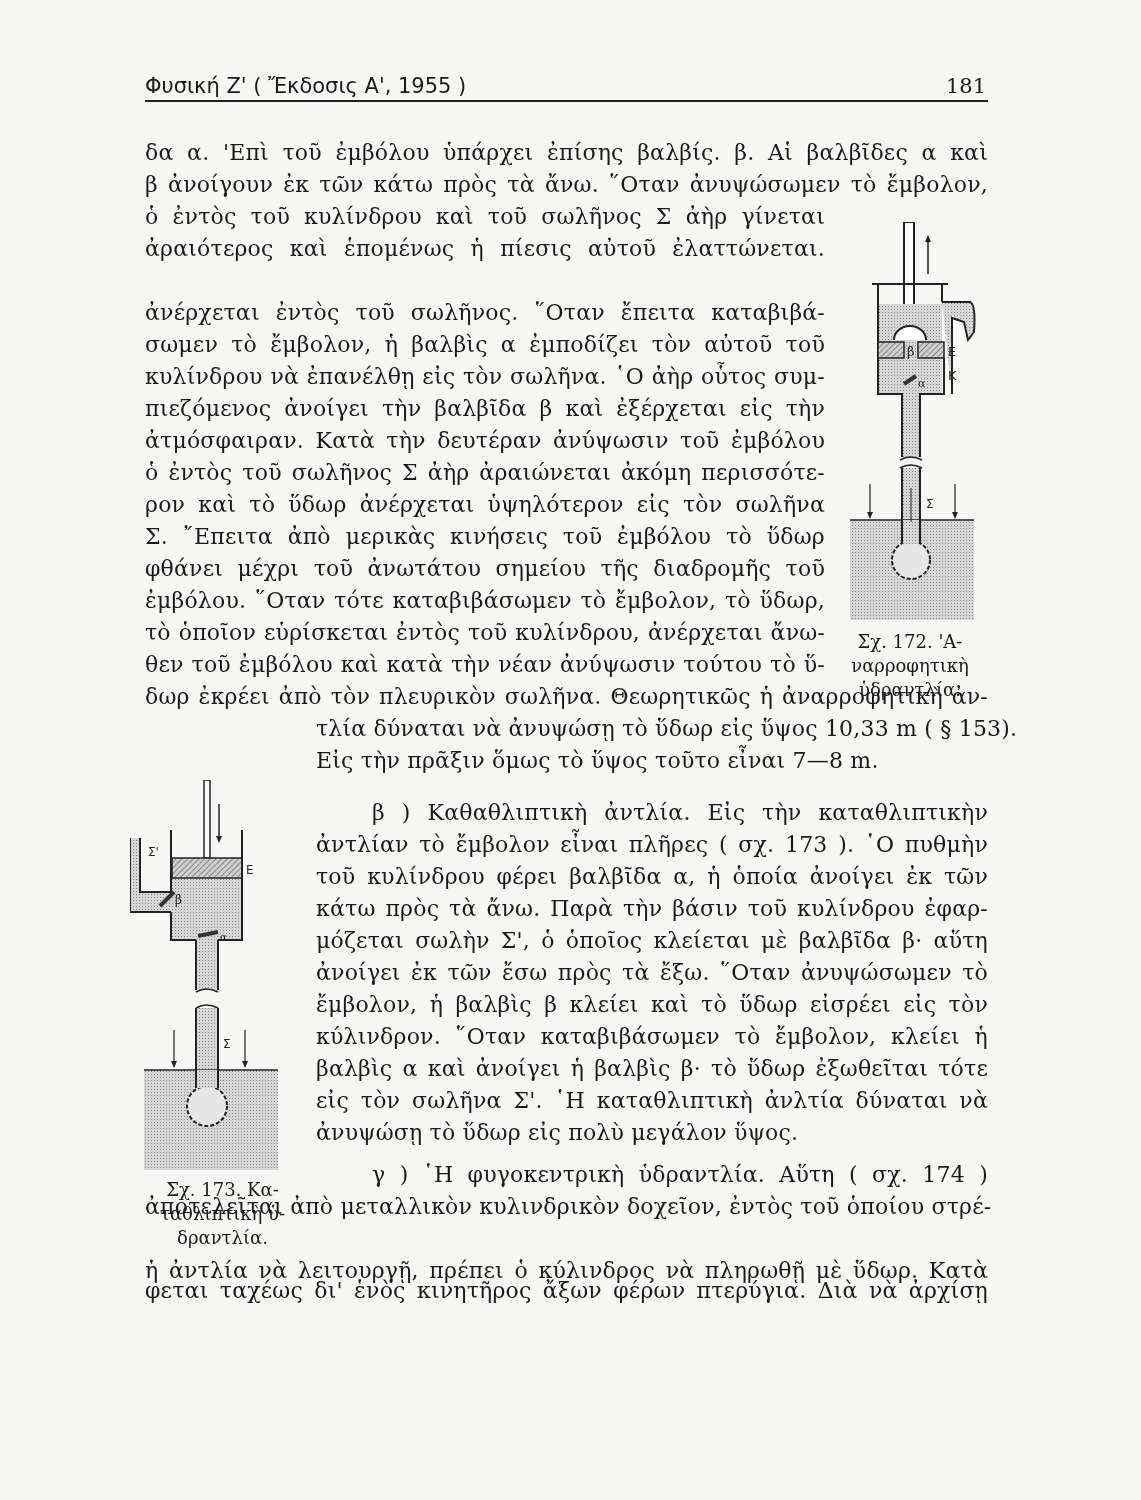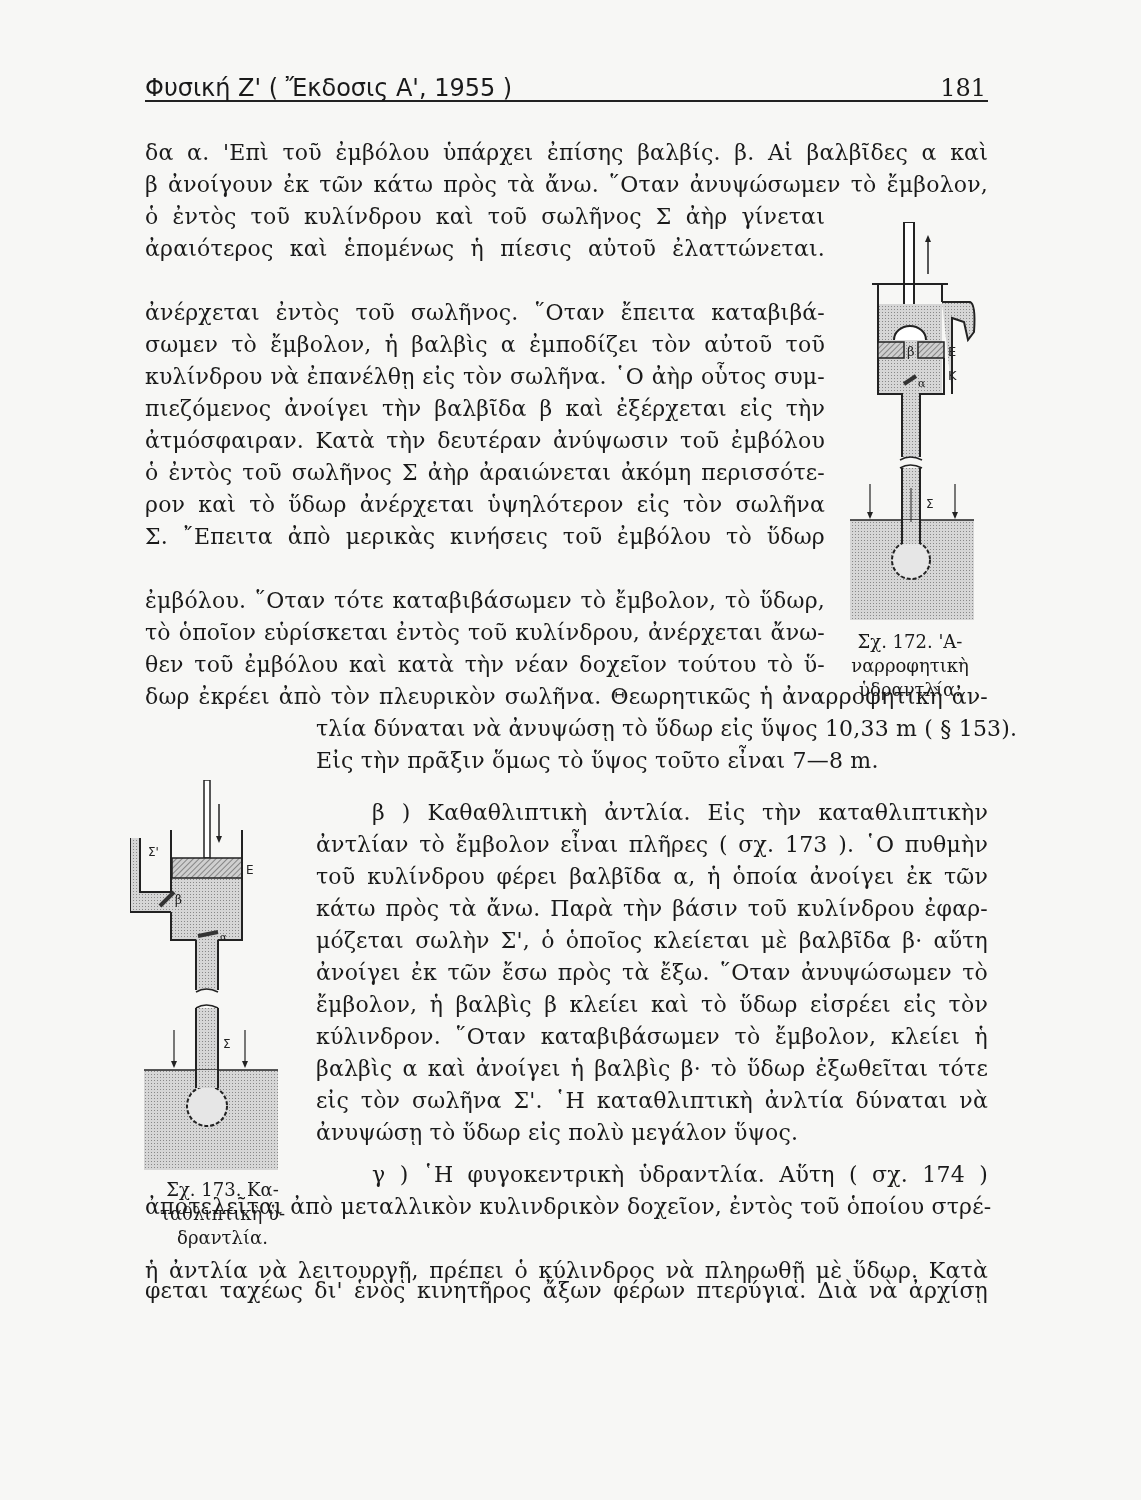--- a/index.html
+++ b/index.html
@@ -4,21 +4,21 @@
 <style>
   html, body { margin: 0; padding: 0; }
   body {
     width: 1141px; height: 1500px; background: #f7f7f5; position: relative; overflow: hidden;
     color: #1a1a1a;
   }
   .page { position: absolute; left: 0; top: 0; width: 1141px; height: 1500px; }
   .header {
     position: absolute; left: 145px; top: 70px; width: 843px; height: 30px;
     border-bottom: 2px solid #222;
-    font-family: "DejaVu Sans", sans-serif; font-size: 24px;
+    font-family: "DejaVu Sans", sans-serif; font-size: 21px;
   }
   .header .title { position: absolute; left: 0; top: 4px; }
   .header .pageno { position: absolute; right: 2px; top: 4px; font-family: "DejaVu Serif", serif; }
   .line {
     position: absolute; font-family: "DejaVu Serif", serif; font-size: 22px;
     white-space: nowrap; line-height: 30px; letter-spacing: 0.2px;
   }
   .full { left: 145px; width: 843px; text-align: justify; text-align-last: justify; }
   .narrow { left: 145px; width: 680px; text-align: justify; text-align-last: justify; }
   .right { left: 316px; width: 672px; text-align: justify; text-align-last: justify; }
@@ -45,23 +45,24 @@
   <div class="line narrow" style="top:202px">ὁ ἐντὸς τοῦ κυλίνδρου καὶ τοῦ σωλῆνος Σ ἀὴρ γίνεται</div>
   <div class="line narrow" style="top:234px">ἀραιότερος καὶ ἑπομένως ἡ πίεσις αὐτοῦ ἐλαττώνεται.</div>
   <div class="line narrow" style="top:298px">ἀνέρχεται ἐντὸς τοῦ σωλῆνος. ῞Οταν ἔπειτα καταβιβά-</div>
   <div class="line narrow" style="top:330px">σωμεν τὸ ἔμβολον, ἡ βαλβὶς α ἐμποδίζει τὸν αὐτοῦ τοῦ</div>
   <div class="line narrow" style="top:362px">κυλίνδρου νὰ ἐπανέλθῃ εἰς τὸν σωλῆνα. ῾Ο ἀὴρ οὗτος συμ-</div>
   <div class="line narrow" style="top:394px">πιεζόμενος ἀνοίγει τὴν βαλβῖδα β καὶ ἐξέρχεται εἰς τὴν</div>
   <div class="line narrow" style="top:426px">ἀτμόσφαιραν. Κατὰ τὴν δευτέραν ἀνύψωσιν τοῦ ἐμβόλου</div>
   <div class="line narrow" style="top:458px">ὁ ἐντὸς τοῦ σωλῆνος Σ ἀὴρ ἀραιώνεται ἀκόμη περισσότε-</div>
   <div class="line narrow" style="top:490px">ρον καὶ τὸ ὕδωρ ἀνέρχεται ὑψηλότερον εἰς τὸν σωλῆνα</div>
   <div class="line narrow" style="top:522px">Σ. ῎Επειτα ἀπὸ μερικὰς κινήσεις τοῦ ἐμβόλου τὸ ὕδωρ</div>
+  <div class="line narrow" style="top:554px">φθάνει μέχρι τοῦ ἀνωτάτου σημείου τῆς διαδρομῆς τοῦ</div>
   <div class="line narrow" style="top:586px">ἐμβόλου. ῞Οταν τότε καταβιβάσωμεν τὸ ἔμβολον, τὸ ὕδωρ,</div>
   <div class="line narrow" style="top:618px">τὸ ὁποῖον εὑρίσκεται ἐντὸς τοῦ κυλίνδρου, ἀνέρχεται ἄνω-</div>
-  <div class="line narrow" style="top:650px">θεν τοῦ ἐμβόλου καὶ κατὰ τὴν νέαν δοχεῖον τούτου τὸ ὕ-</div>
+  <div class="line narrow" style="top:650px">θεν τοῦ ἐμβόλου καὶ κατὰ τὴν νέαν ἀνύψωσιν τούτου τὸ ὕ-</div>
 
   <div class="line full" style="top:682px">δωρ ἐκρέει ἀπὸ τὸν πλευρικὸν σωλῆνα. Θεωρητικῶς ἡ ἀναρροφητικὴ ἀν-</div>
 
   <div class="line right" style="top:714px">τλία δύναται νὰ ἀνυψώσῃ τὸ ὕδωρ εἰς ὕψος 10,33 m ( § 153).</div>
   <div class="line right last" style="top:746px">Εἰς τὴν πρᾶξιν ὅμως τὸ ὕψος τοῦτο εἶναι 7—8 m.</div>
   <div class="line right" style="top:798px; left:372px; width:616px;">β ) Καθαθλιπτικὴ ἀντλία. Εἰς τὴν καταθλιπτικὴν</div>
   <div class="line right" style="top:830px">ἀντλίαν τὸ ἔμβολον εἶναι πλῆρες ( σχ. 173 ). ῾Ο πυθμὴν</div>
   <div class="line right" style="top:862px">τοῦ κυλίνδρου φέρει βαλβῖδα α, ἡ ὁποία ἀνοίγει ἐκ τῶν</div>
   <div class="line right" style="top:894px">κάτω πρὸς τὰ ἄνω. Παρὰ τὴν βάσιν τοῦ κυλίνδρου ἐφαρ-</div>
   <div class="line right" style="top:926px">μόζεται σωλὴν Σ', ὁ ὁποῖος κλείεται μὲ βαλβῖδα β· αὕτη</div>

